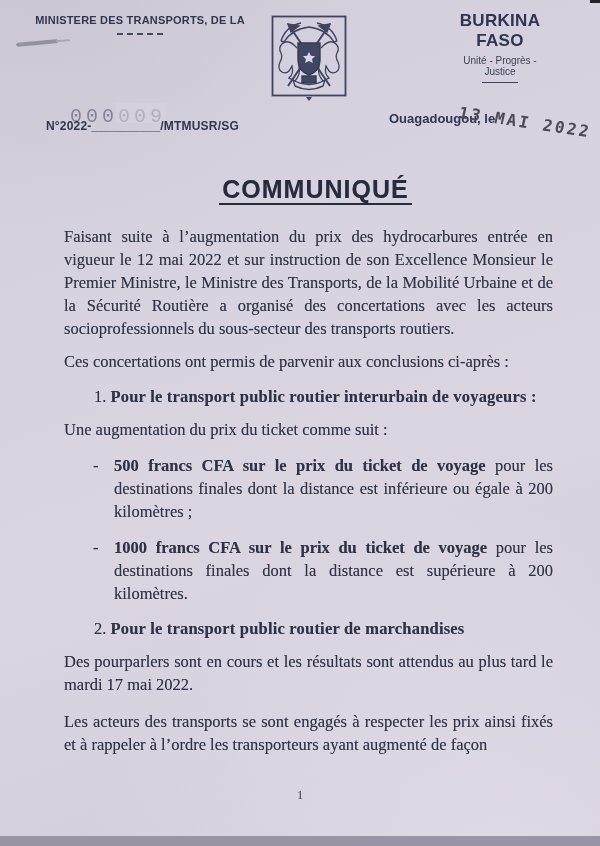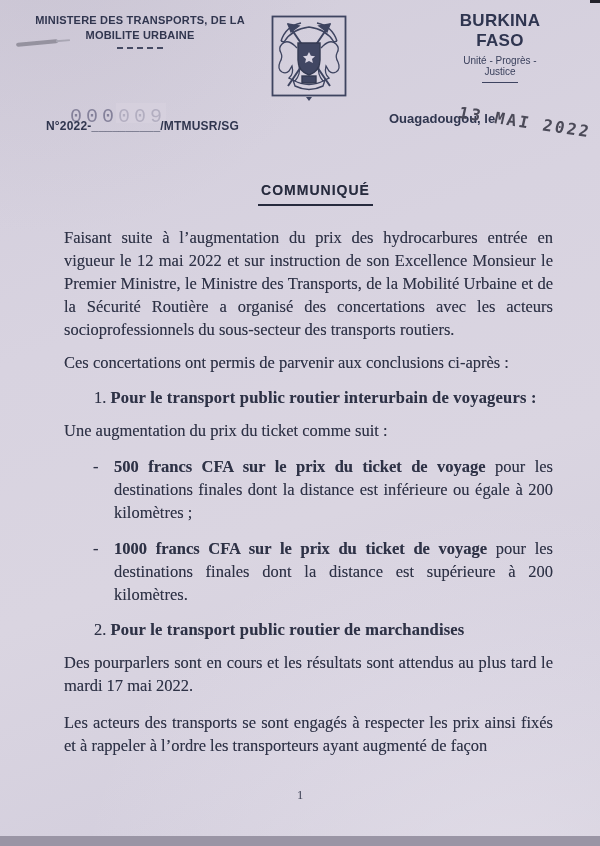--- a/index.html
+++ b/index.html
@@ -37,21 +37,21 @@
   .place-date{left:389px;top:111px;font-family:"Liberation Sans",sans-serif;
     font-weight:700;font-size:13px;color:#30364f;}
   .date-stamp{left:461px;top:103px;font-family:"DejaVu Sans Mono",monospace;
     font-size:16px;font-weight:700;letter-spacing:2.5px;color:#4b4a58;
     transform:rotate(8.5deg) skewX(-4deg);transform-origin:left top;}
   
   .body{left:64px;top:178px;width:489px;font-size:16.5px;line-height:23px;text-align:justify;
     text-shadow:0 0 .6px rgba(46,50,70,.45);}
   .title-row{text-align:center;margin:0 0 0 14px;}
   .title{display:inline-block;font-family:"Liberation Sans",sans-serif;font-weight:700;
-    font-size:14px;letter-spacing:1px;color:#272b3e;
+    font-size:25px;letter-spacing:1px;color:#272b3e;
     border-bottom:2.5px solid #272b3e;padding:0 3px 2px;}
   .body p{margin:10px 0 0;}
   .body p.first{margin-top:20px;}
   .numbered{padding-left:30px;text-align:left;margin-top:12px !important;}
   .numbered b{letter-spacing:.2px;}
   .bullet{position:relative;padding-left:50px;text-align:justify;margin-top:13px;}
   .bullet .dash{position:absolute;left:29px;top:0;}
   .pagenum{left:0;top:788px;width:100%;text-align:center;font-size:12.5px;color:#3a3e52;}
   .speck{right:-4px;bottom:-3px;width:14px;height:12px;background:#23222b;border-radius:60% 10% 0 0;}
   b{font-weight:700;}
@@ -59,21 +59,20 @@
 </head>
 <body>
 
 <div class="sheet">
   <div class="soft">
 
     <div class="abs pen-mark"></div>
 
     <div class="abs ministry">
       <div>MINISTERE DES TRANSPORTS, DE LA</div>
-      <div>MOBILITE URBAINE</div>
       <div class="ministry-divider"></div>
     </div>
 
     <div class="abs emblem">
       <svg viewBox="0 0 76 88" width="76" height="88" aria-hidden="true">
         <g stroke="#3e4460" fill="none" stroke-width="1.4">
           <rect x="1.5" y="1.5" width="73" height="79" stroke-width="1.8"></rect>
 
           <path d="M10 26 Q15 11 30 8 M46 8 Q61 11 66 26"></path>
           <path d="M13 27 Q21 14 38 12 Q55 14 63 27"></path>

